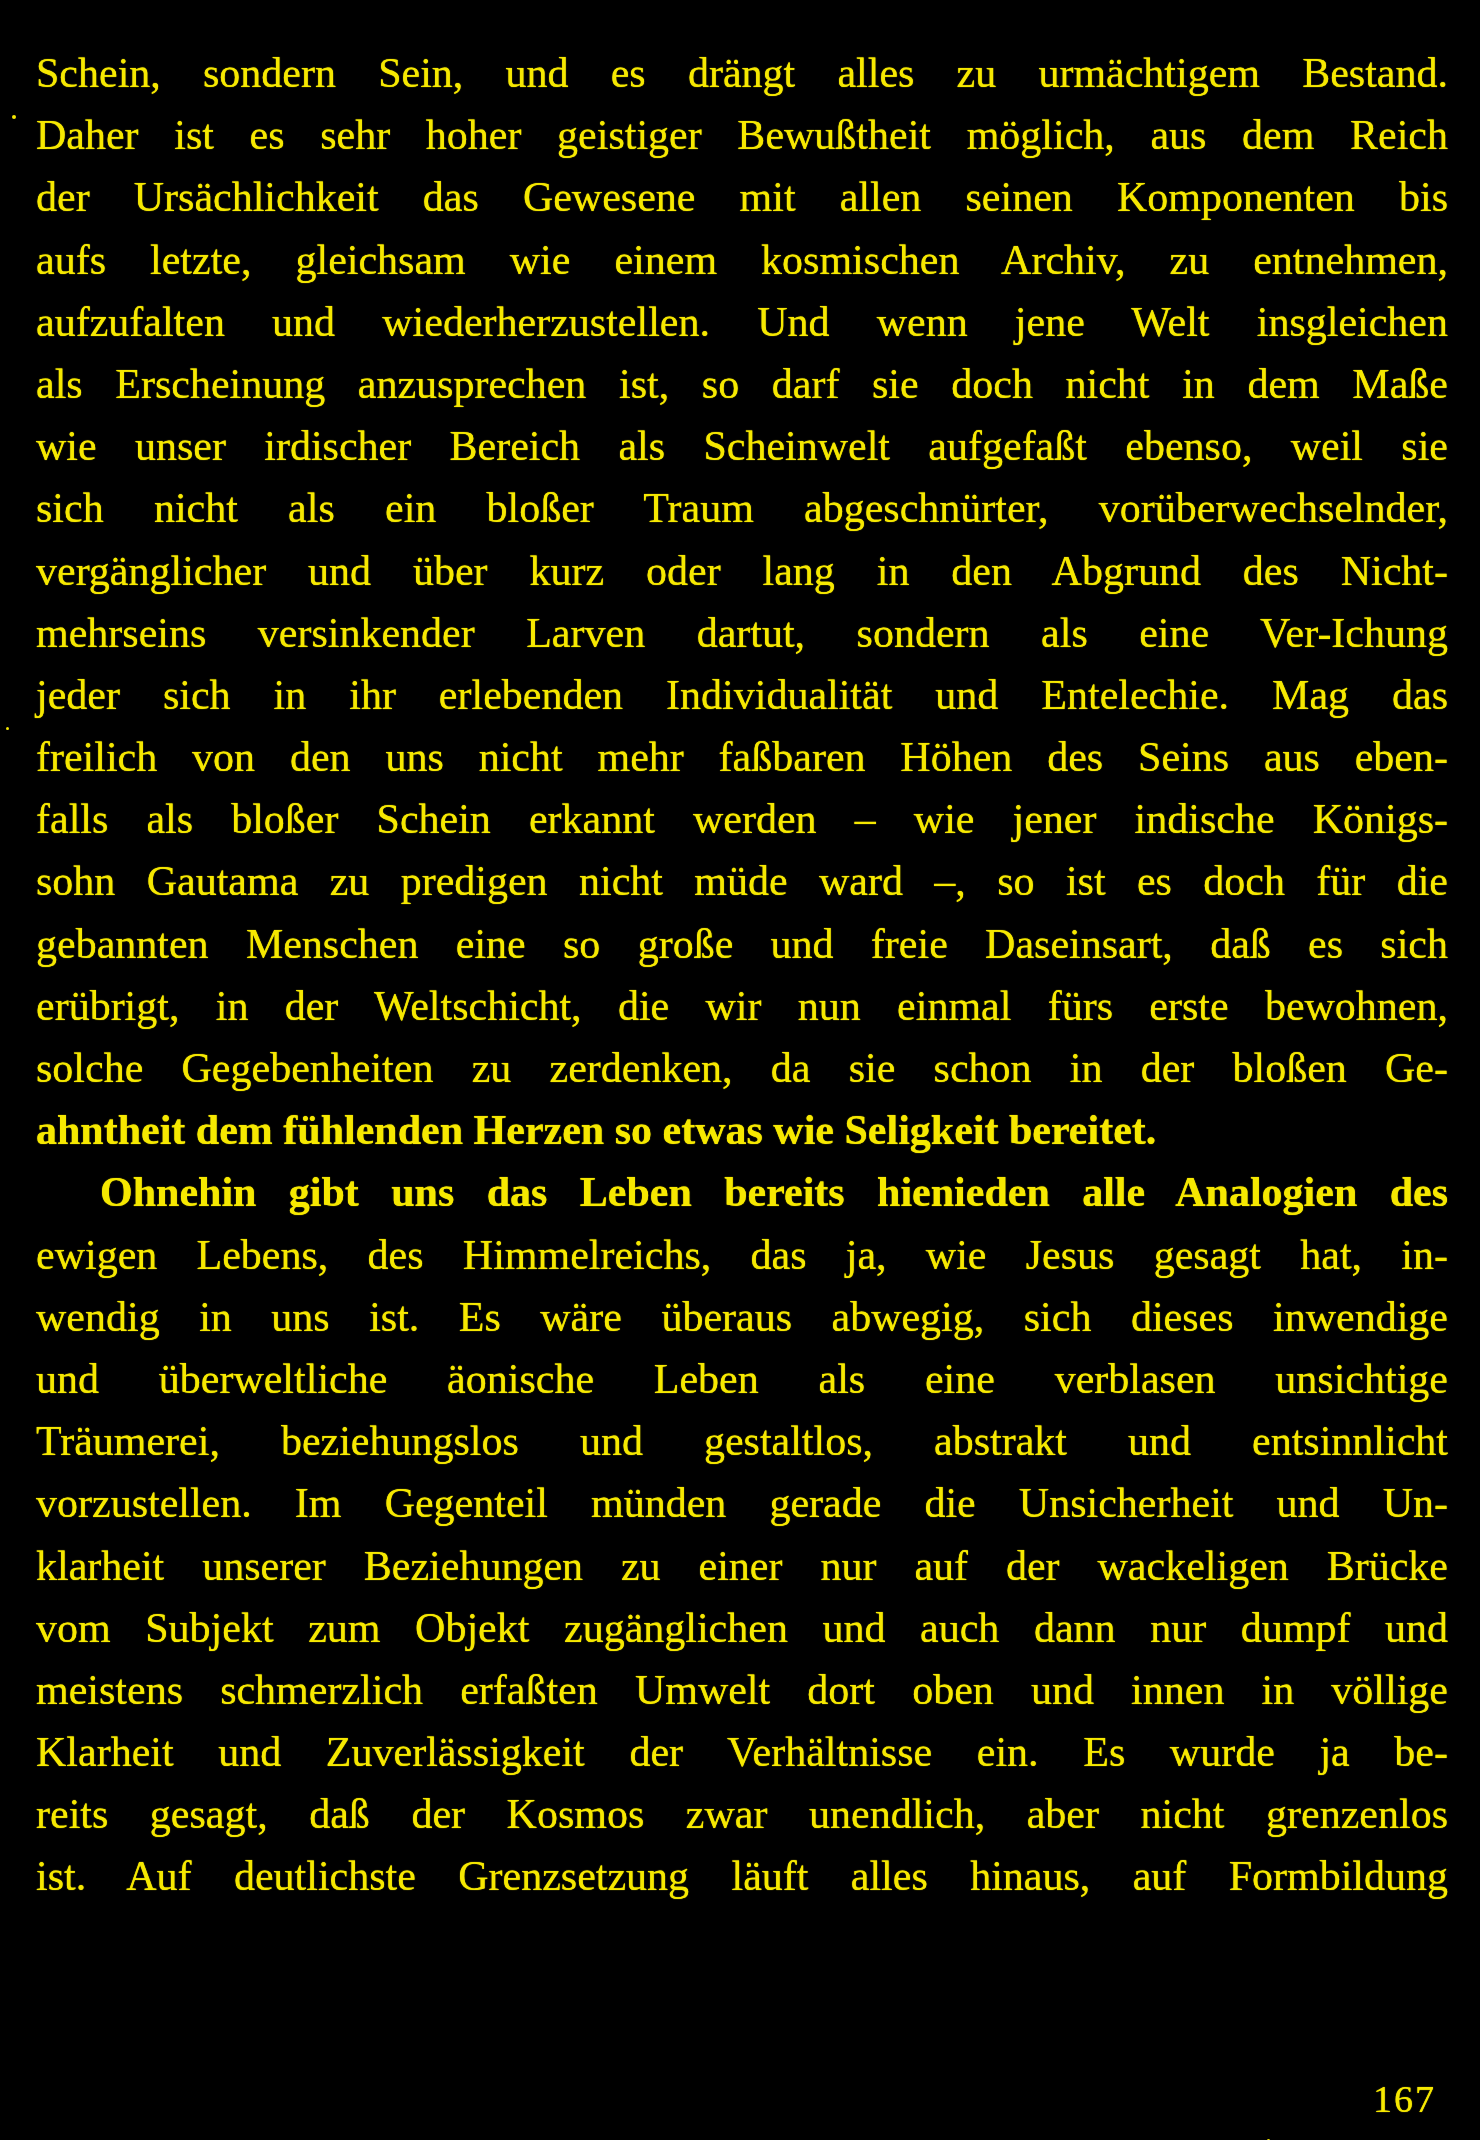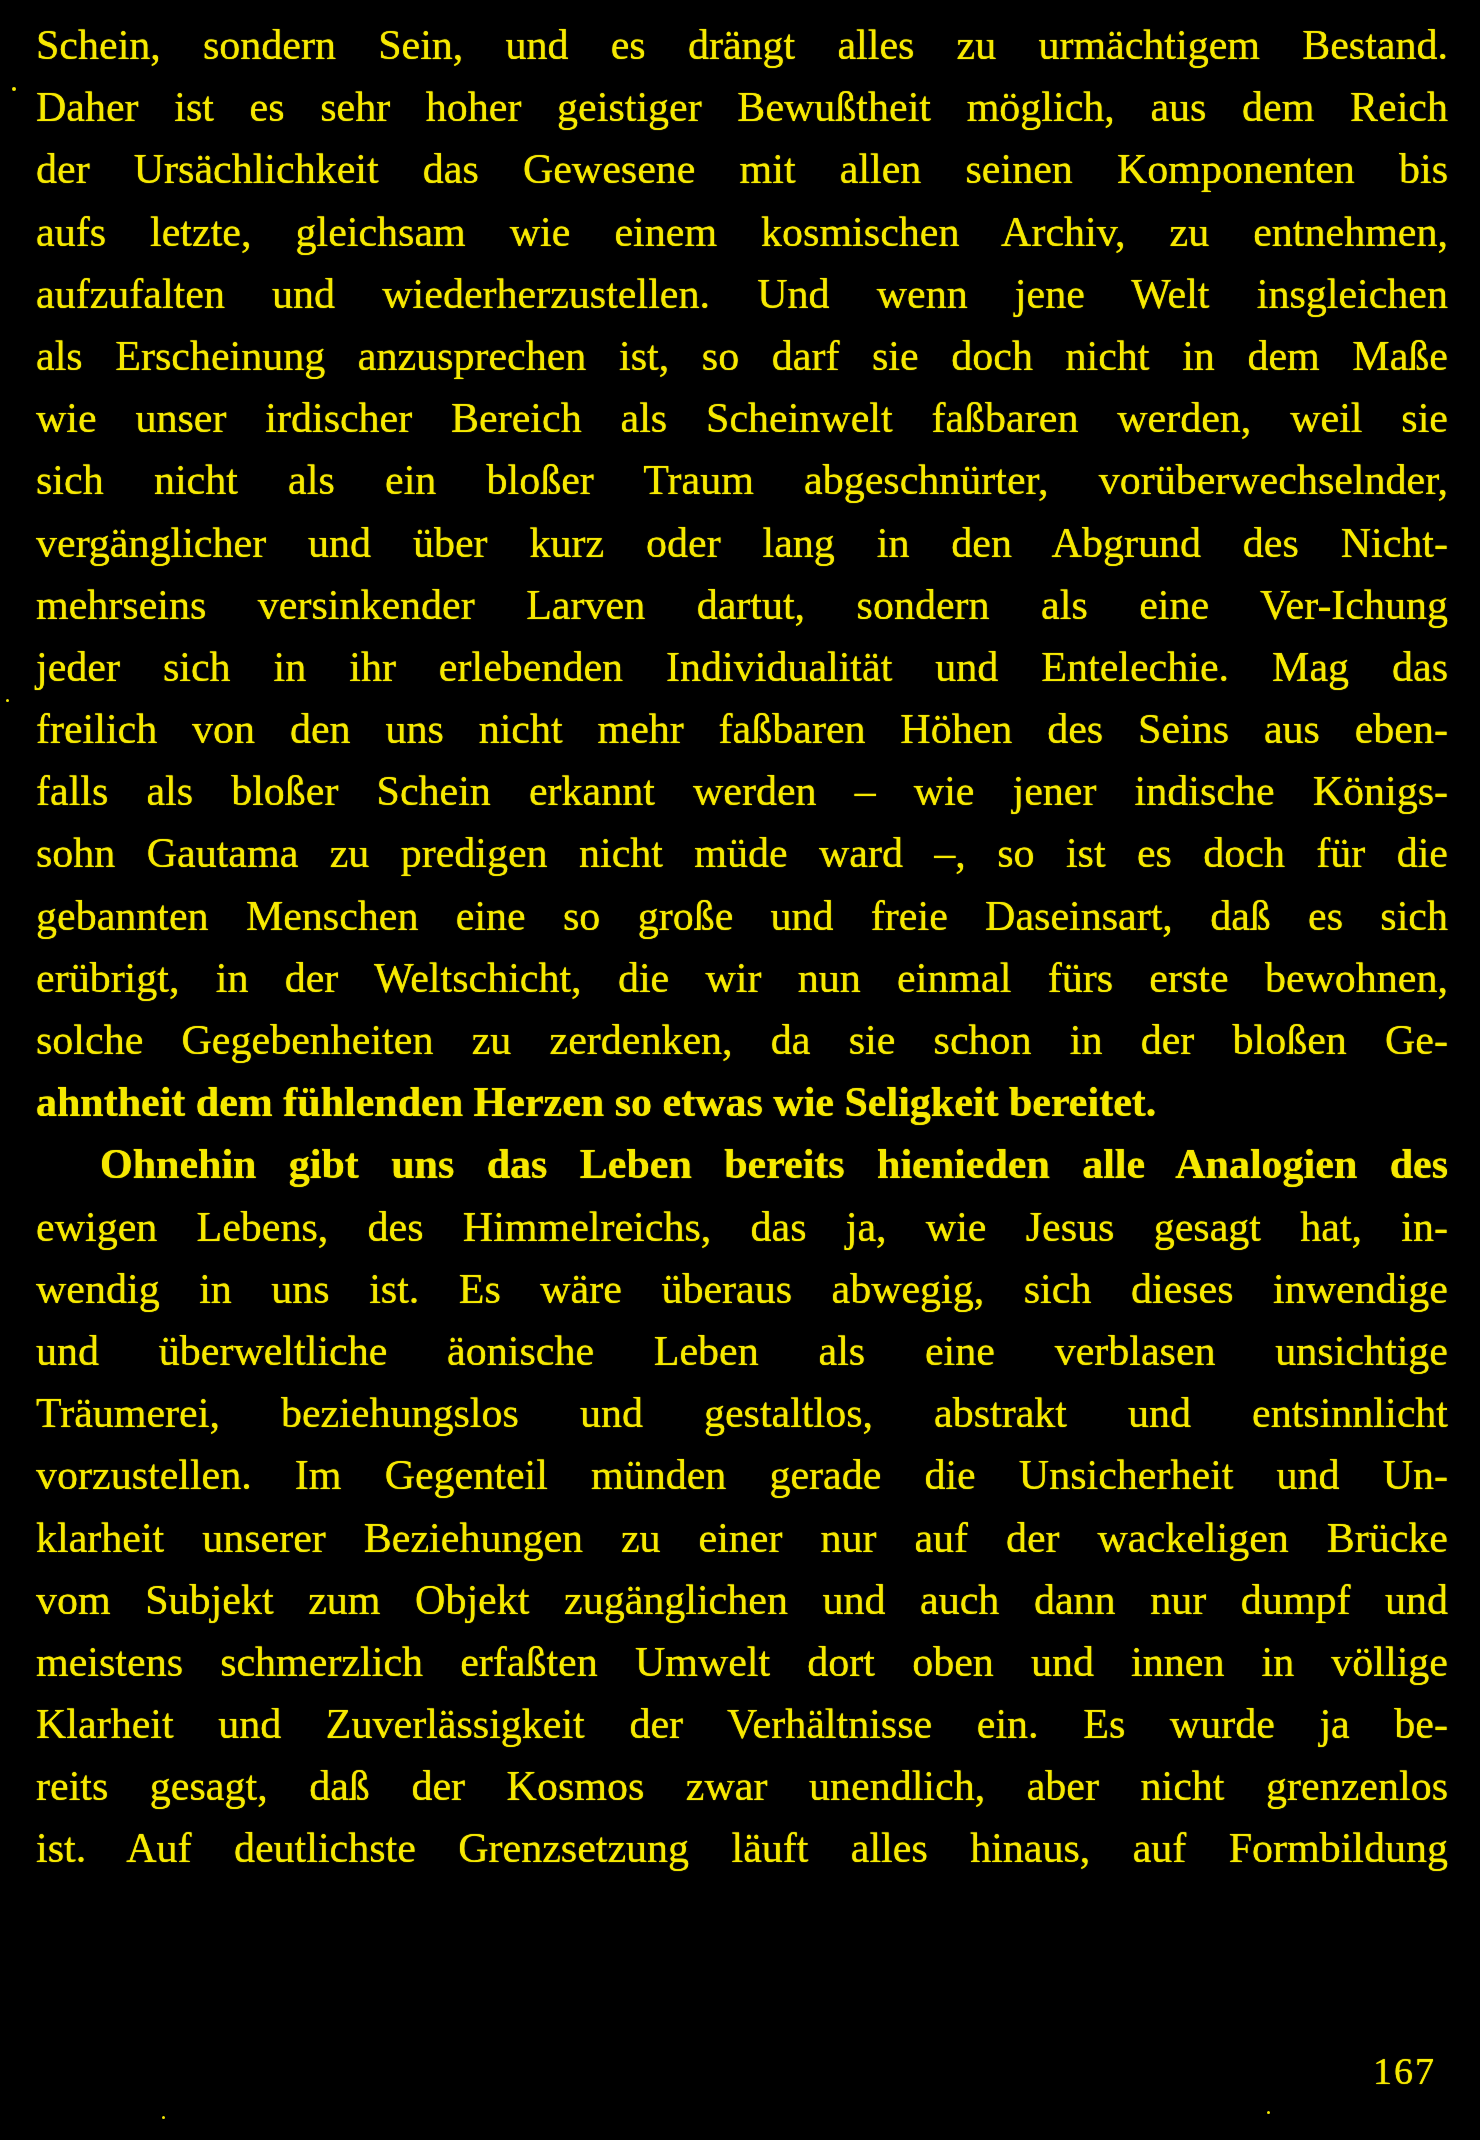--- a/index.html
+++ b/index.html
@@ -8,20 +8,21 @@
     width: 1480px;
     height: 2140px;
     background: #000000;
     overflow: hidden;
   }
   .page {
     position: relative;
     width: 1480px;
     height: 1816px;
     background: #000000;
+    margin-top: 28px;
   }
   .text-block {
     position: absolute;
     left: 36px;
     top: 14px;
     width: 1412px;
     font-family: "Liberation Serif", "DejaVu Serif", serif;
     font-size: 42px;
     line-height: 62.2px;
     color: #f6e800;
@@ -69,21 +70,21 @@
 
 <div class="page">
 
   <div class="text-block">
     <div class="line">Schein, sondern Sein, und es drängt alles zu urmächtigem Bestand.</div>
     <div class="line">Daher ist es sehr hoher geistiger Bewußtheit möglich, aus dem Reich</div>
     <div class="line">der Ursächlichkeit das Gewesene mit allen seinen Komponenten bis</div>
     <div class="line">aufs letzte, gleichsam wie einem kosmischen Archiv, zu entnehmen,</div>
     <div class="line">aufzufalten und wiederherzustellen. Und wenn jene Welt insgleichen</div>
     <div class="line">als Erscheinung anzusprechen ist, so darf sie doch nicht in dem Maße</div>
-    <div class="line">wie unser irdischer Bereich als Scheinwelt faßbaren werden, weil sie</div>
+    <div class="line">wie unser irdischer Bereich als Scheinwelt aufgefaßt ebenso, weil sie</div>
     <div class="line">sich nicht als ein bloßer Traum abgeschnürter, vorüberwechselnder,</div>
     <div class="line">vergänglicher und über kurz oder lang in den Abgrund des Nicht-</div>
     <div class="line">mehrseins versinkender Larven dartut, sondern als eine Ver-Ichung</div>
     <div class="line">jeder sich in ihr erlebenden Individualität und Entelechie. Mag das</div>
     <div class="line">freilich von den uns nicht mehr faßbaren Höhen des Seins aus eben-</div>
     <div class="line">falls als bloßer Schein erkannt werden – wie jener indische Königs-</div>
     <div class="line">sohn Gautama zu predigen nicht müde ward –, so ist es doch für die</div>
     <div class="line">gebannten Menschen eine so große und freie Daseinsart, daß es sich</div>
     <div class="line">erübrigt, in der Weltschicht, die wir nun einmal fürs erste bewohnen,</div>
     <div class="line">solche Gegebenheiten zu zerdenken, da sie schon in der bloßen Ge-</div>

